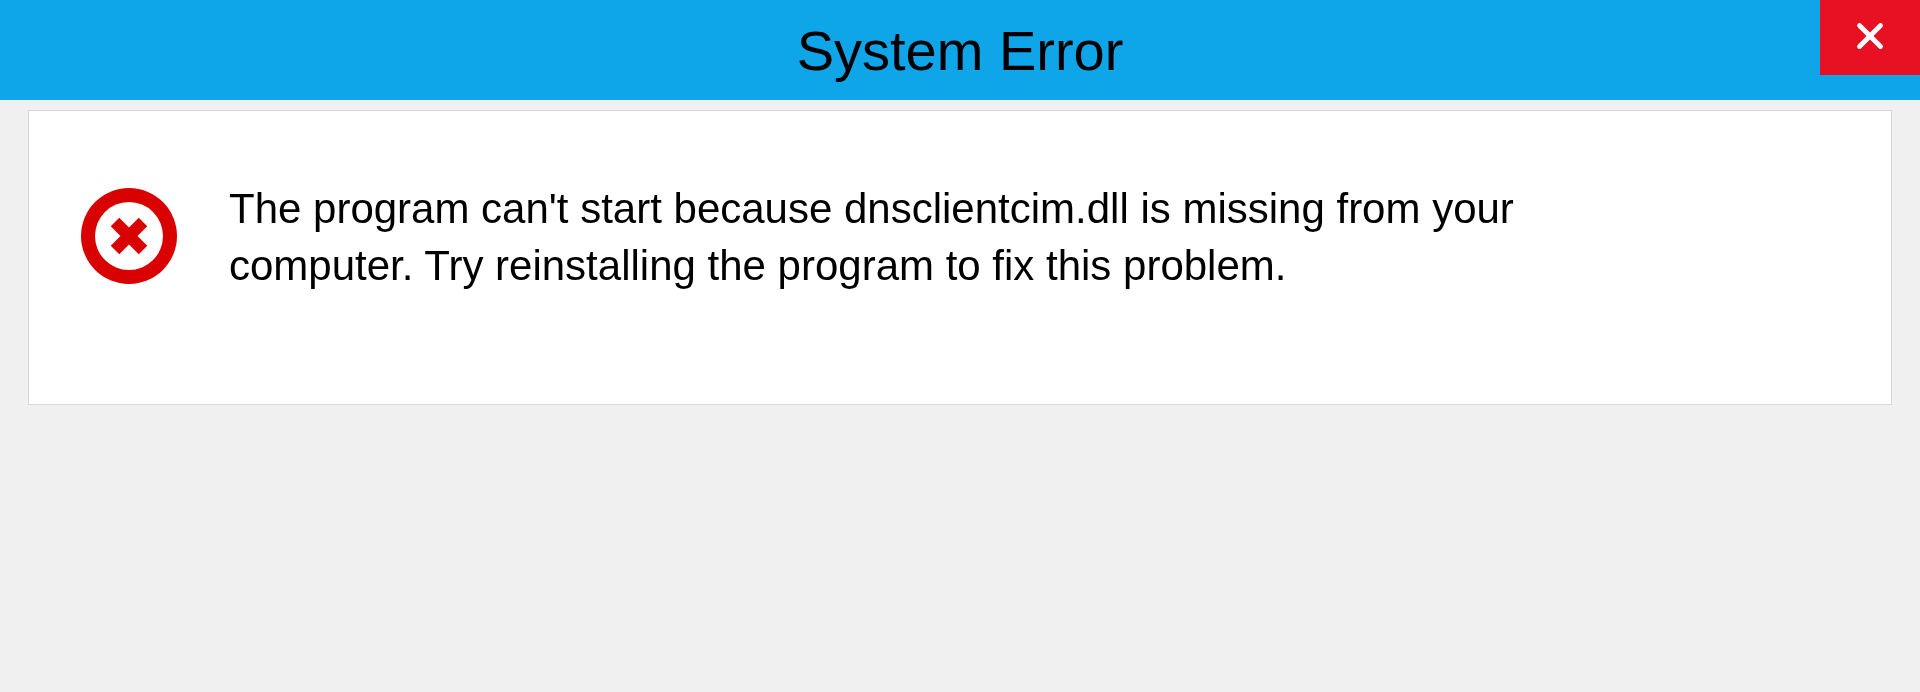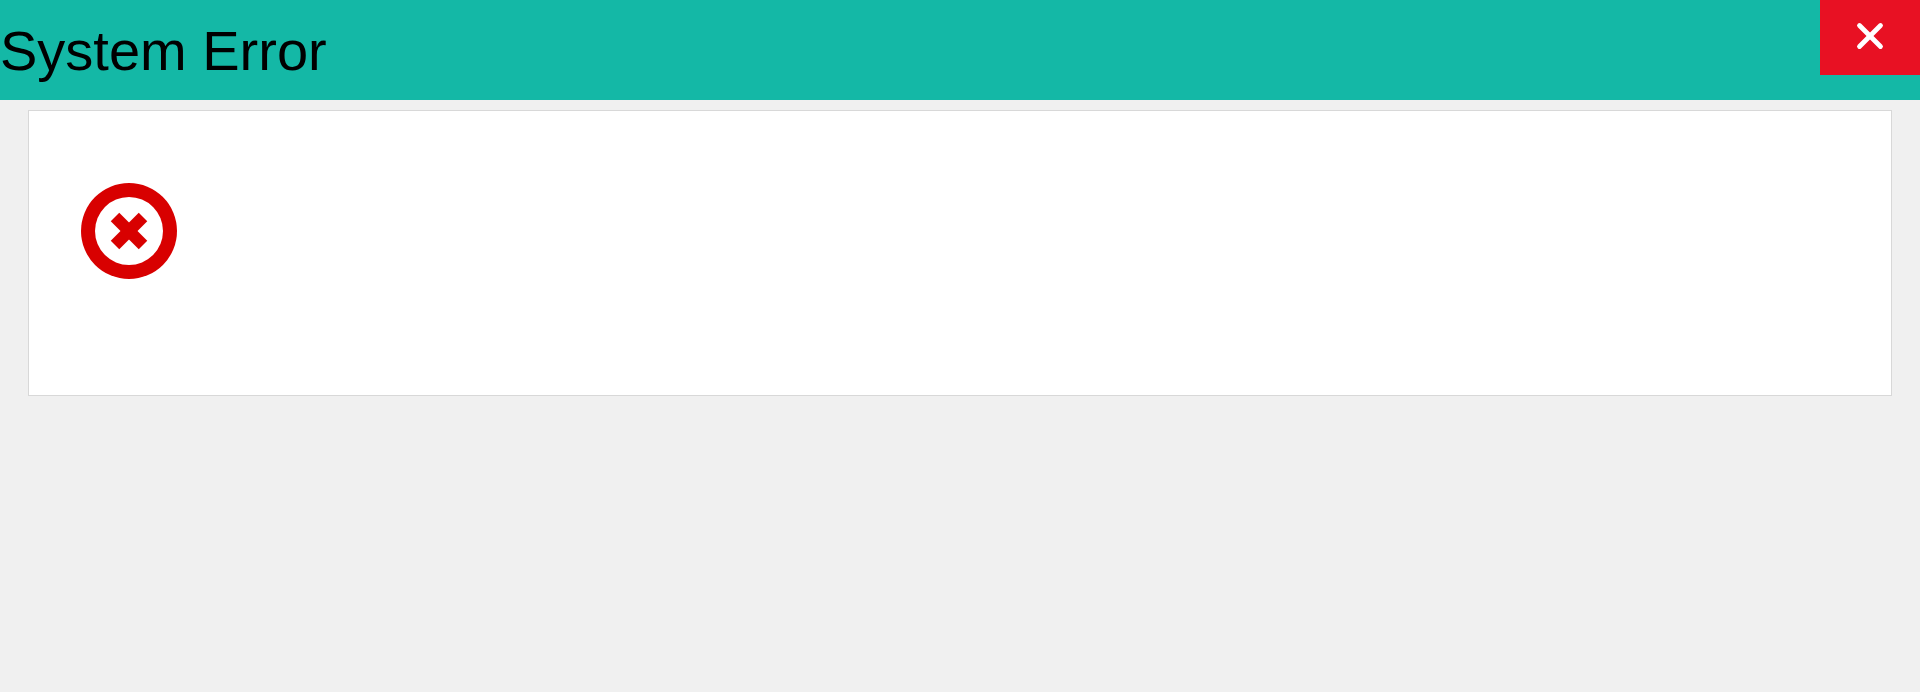--- a/index.html
+++ b/index.html
@@ -18,23 +18,23 @@
     .dialog {
       width: 100%;
       height: 100%;
       background: #f0f0f0;
       position: relative;
     }
     .titlebar {
       height: 100px;
       display: flex;
       align-items: center;
-      justify-content: flex-start;
+      justify-content: center;
       position: relative;
-      background: #14b8a6;
+      background: #0ea5e9;
     }
     .title-text {
       font-size: 56px;
       font-weight: 400;
       color: #000;
     }
     .close-btn {
       position: absolute;
       right: 0;
       top: 0;
@@ -118,16 +118,17 @@
 
   <div class="content-box">
     <div class="error-icon-wrap">
       <svg viewBox="0 0 100 100">
         <circle cx="50" cy="50" r="48" fill="#d80000"></circle>
         <circle cx="50" cy="50" r="34" fill="#ffffff"></circle>
         <line x1="36" y1="36" x2="64" y2="64" stroke="#d80000" stroke-width="12" stroke-linecap="butt"></line>
         <line x1="64" y1="36" x2="36" y2="64" stroke="#d80000" stroke-width="12" stroke-linecap="butt"></line>
       </svg>
     </div>
+    <div class="error-message">The program can't start because dnsclientcim.dll is missing from your computer. Try reinstalling the program to fix this problem.</div>
   </div>
 
 
 </div>
 
 </body></html>

